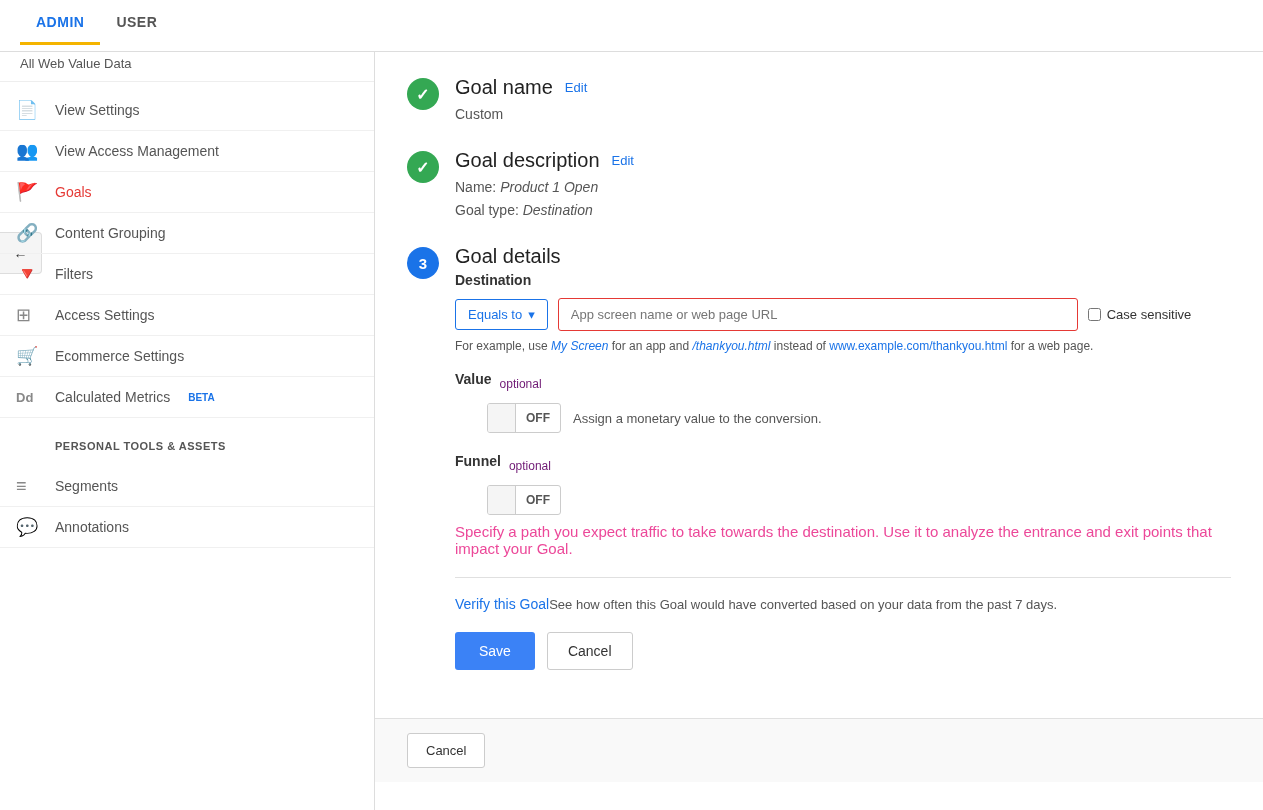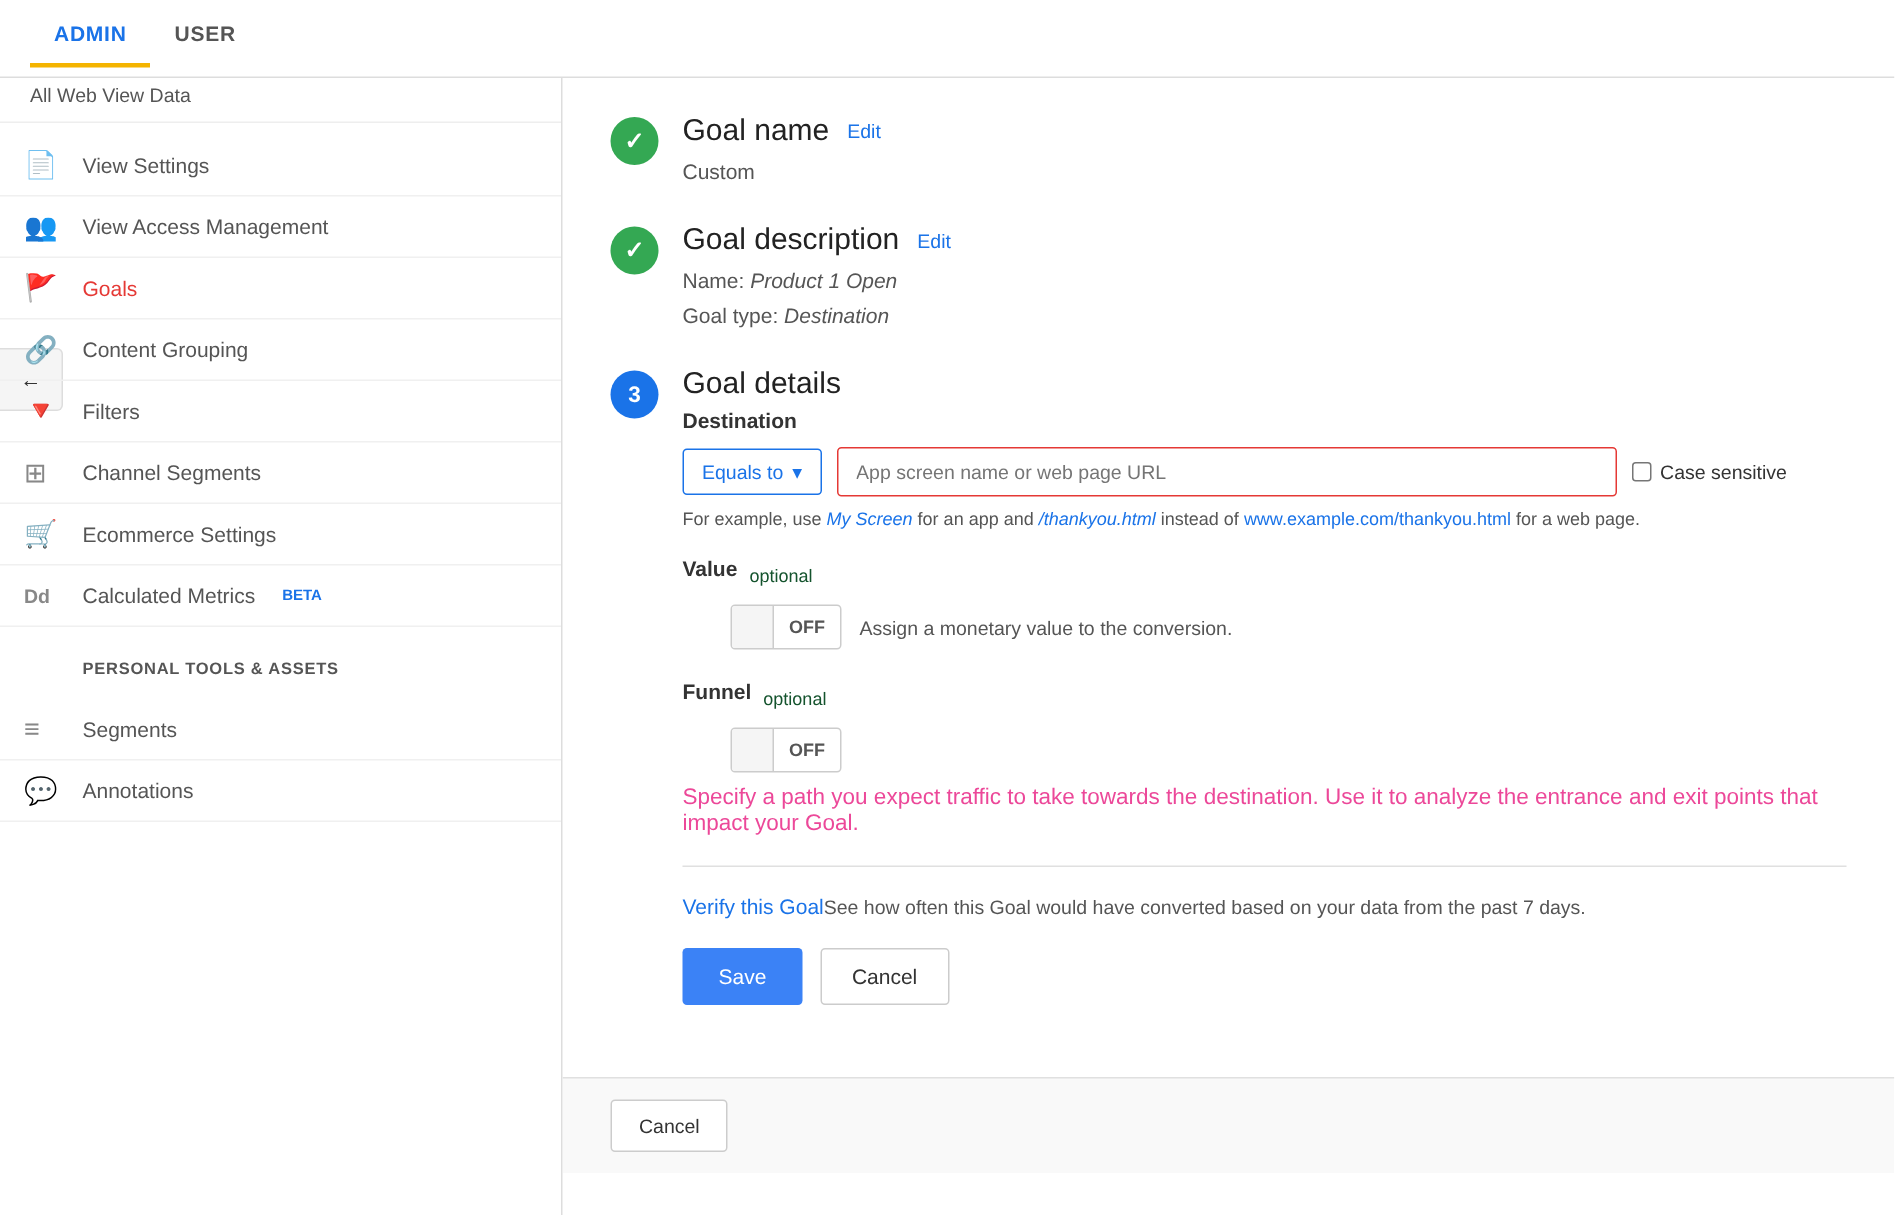--- a/index.html
+++ b/index.html
@@ -246,21 +246,21 @@
       margin-bottom: 20px;
     }
     .toggle-label-row {
       display: flex;
       align-items: center;
       gap: 8px;
       margin-bottom: 6px;
     }
     .toggle-optional {
       font-size: 12px;
-      color: #14532d;
+      color: #701a75;
     }
     .toggle-row {
       display: flex;
       align-items: center;
       gap: 12px;
       padding-left: 32px;
     }
     .toggle-switch {
       display: flex;
       align-items: center;
@@ -359,21 +359,21 @@
 <body>
 
 <div class="top-nav">
   <div class="top-nav-item active">ADMIN</div>
   <div class="top-nav-item">USER</div>
 </div>
 
 <div class="layout">
 
   <div class="sidebar">
-    <div class="sidebar-sub">All Web View Data</div>
+    <div class="sidebar-sub">All Web Value Data</div>
 
     <div class="back-btn">←</div>
 
     <ul class="nav-list">
       <li class="nav-item">
         <span class="nav-icon">📄</span>
         <span>View Settings</span>
       </li>
       <li class="nav-item">
         <span class="nav-icon">👥</span>
@@ -386,21 +386,21 @@
       <li class="nav-item">
         <span class="nav-icon">🔗</span>
         <span>Content Grouping</span>
       </li>
       <li class="nav-item">
         <span class="nav-icon">🔻</span>
         <span>Filters</span>
       </li>
       <li class="nav-item">
         <span class="nav-icon">⊞</span>
-        <span>Channel Segments</span>
+        <span>Access Settings</span>
       </li>
       <li class="nav-item">
         <span class="nav-icon">🛒</span>
         <span>Ecommerce Settings</span>
       </li>
       <li class="nav-item">
         <span class="nav-icon" style="font-style:normal;font-size:13px;font-weight:bold;">Dd</span>
         <span>Calculated Metrics</span>
         <span style="font-size:10px;color:#1a73e8;font-weight:700;margin-left:4px;">BETA</span>
       </li>

